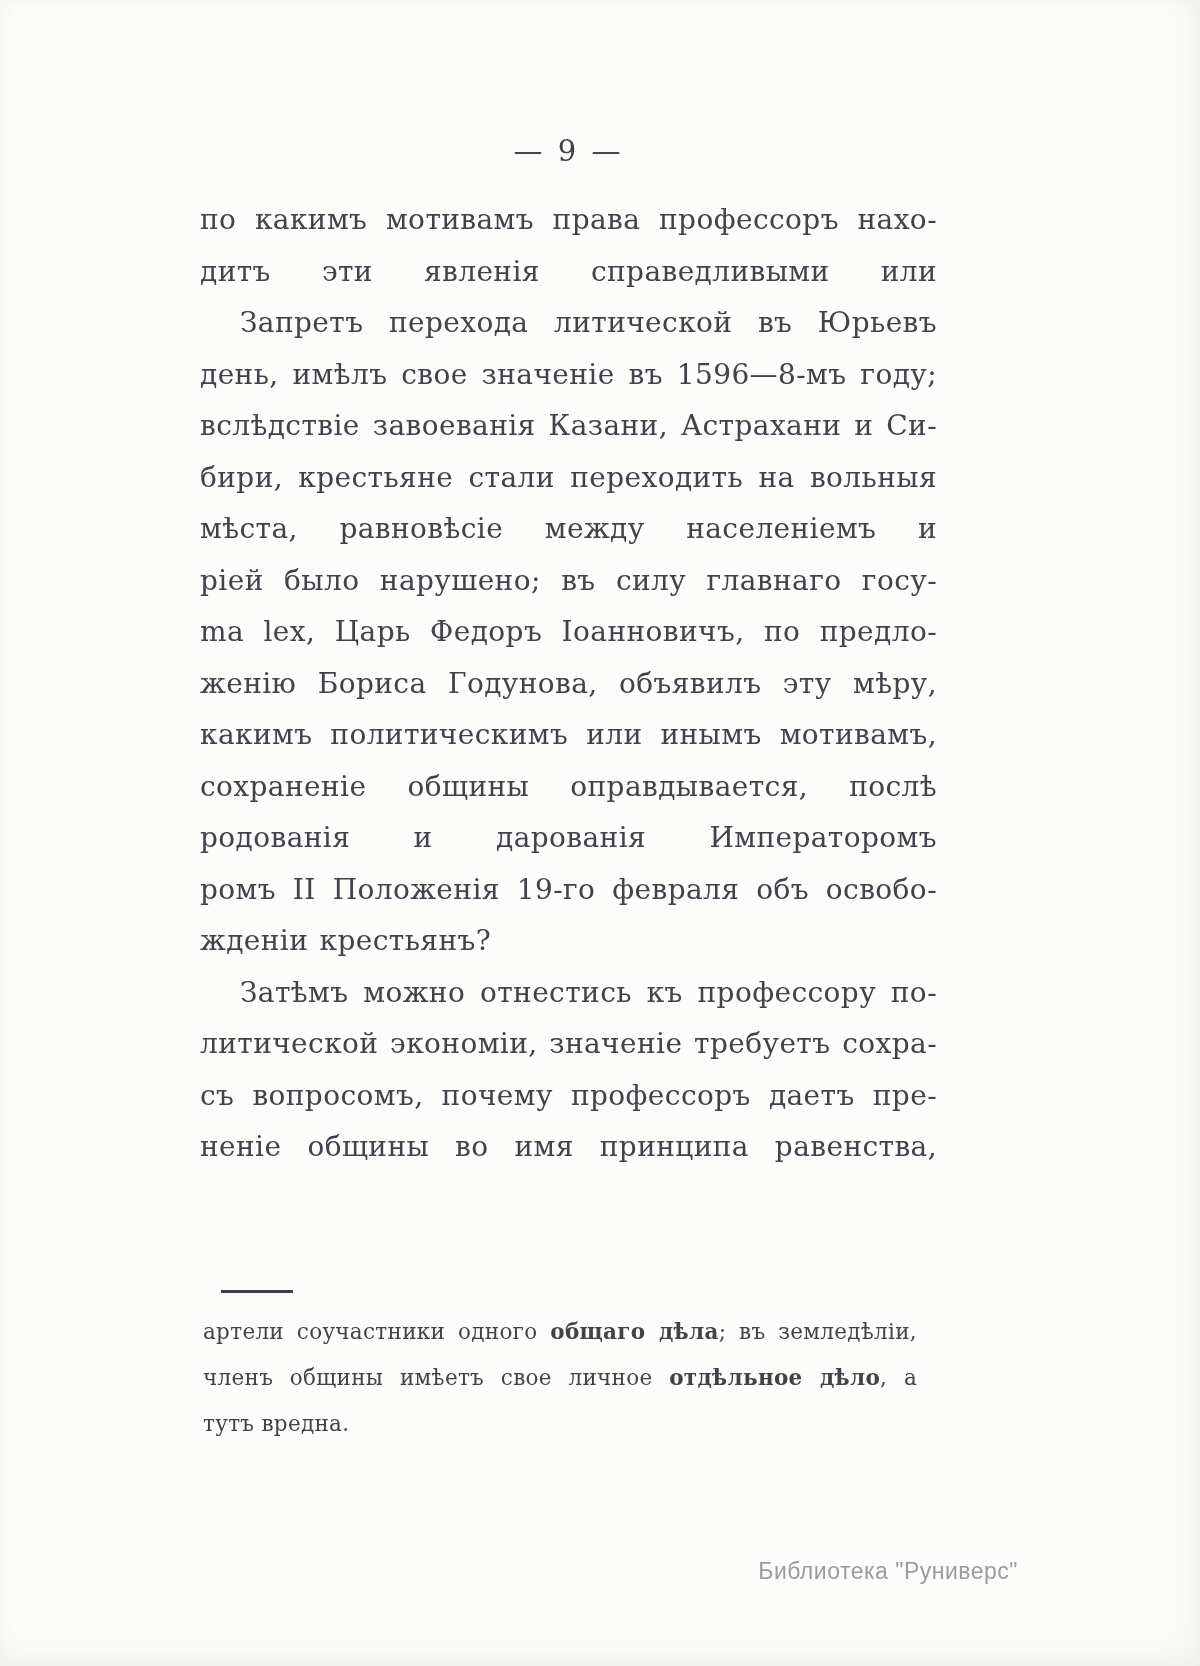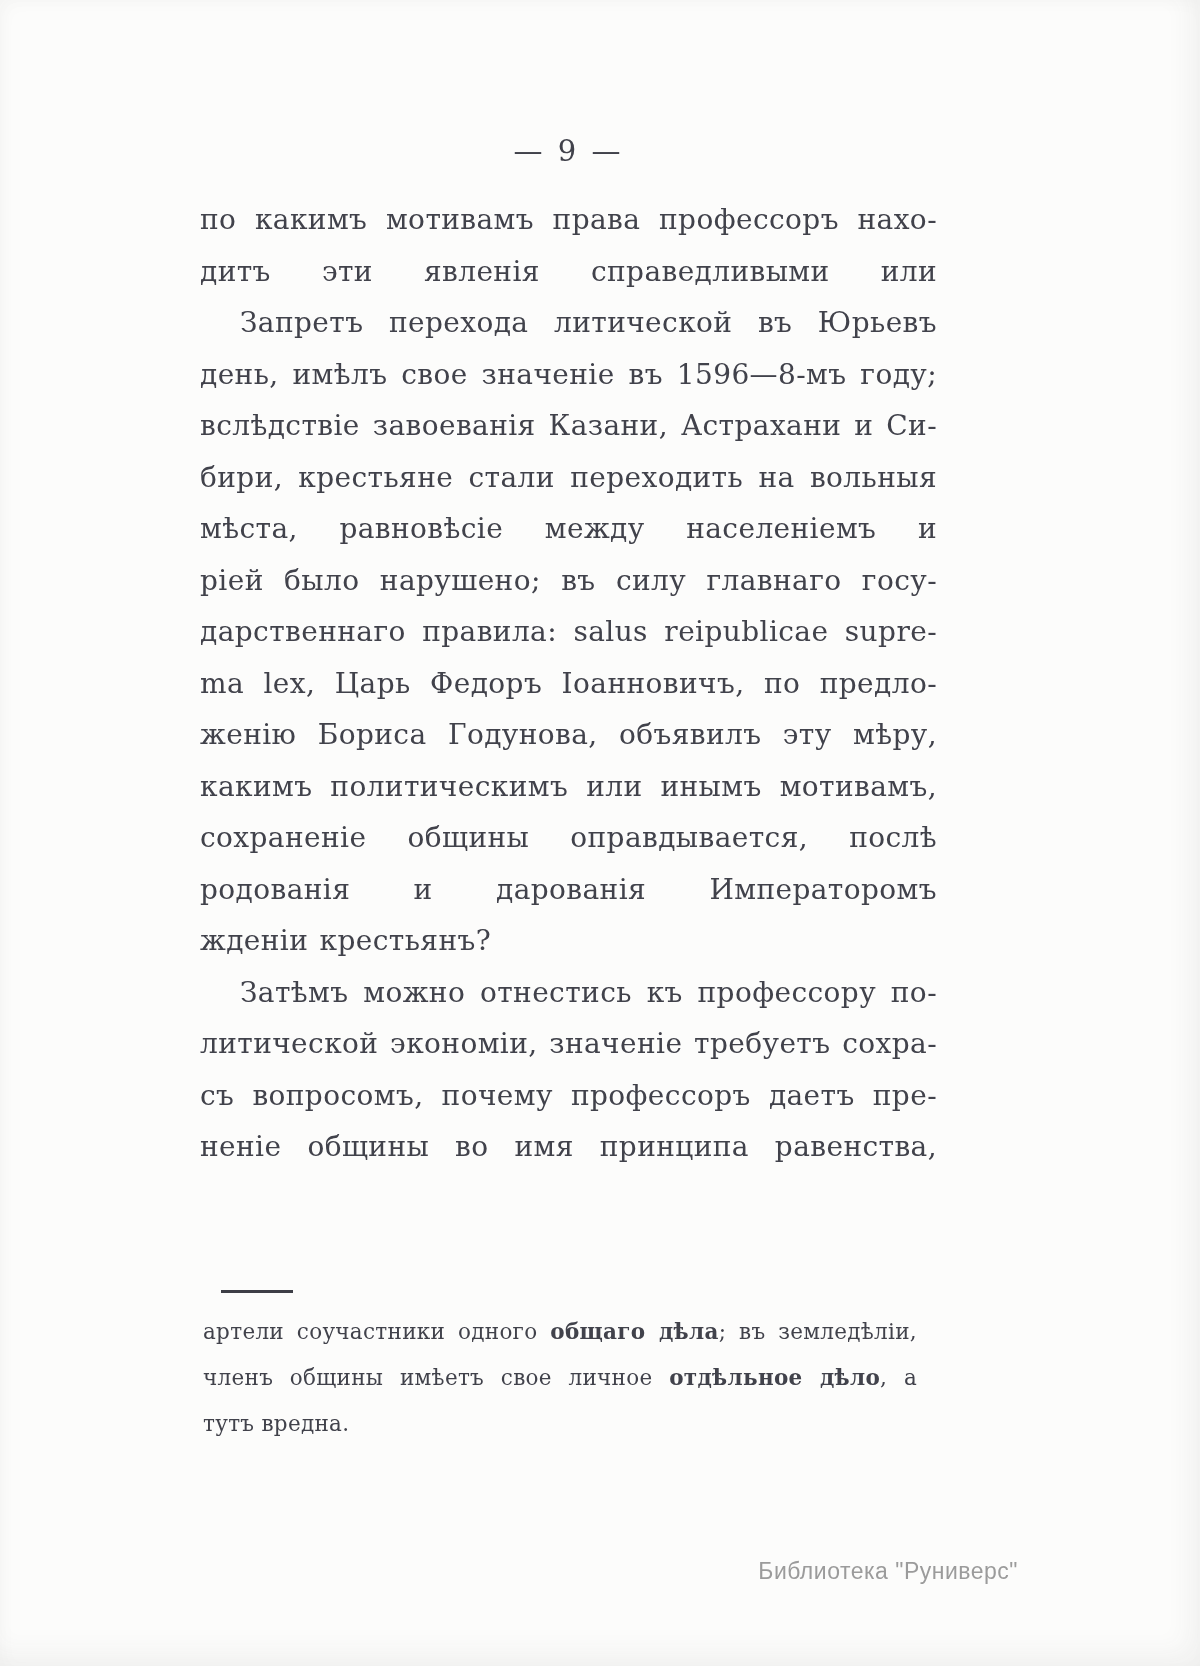--- a/index.html
+++ b/index.html
@@ -104,26 +104,26 @@
     <div class="line">дитъ эти явленія справедливыми или полезными?</div>
   </div>
 
   <div>
     <div class="line indent">Запретъ перехода литической въ Юрьевъ</div>
     <div class="line">день, имѣлъ свое значеніе въ 1596—8-мъ году;</div>
     <div class="line">вслѣдствіе завоеванія Казани, Астрахани и Си-</div>
     <div class="line">бири, крестьяне стали переходить на вольныя</div>
     <div class="line">мѣста, равновѣсіе между населеніемъ и террито-</div>
     <div class="line">ріей было нарушено; въ силу главнаго госу-</div>
-    <div class="line">дарственнаго правила: salus reipublicae supre-</div>
     <div class="line">ma lex, Царь Федоръ Іоанновичъ, по предло-</div>
     <div class="line">женію Бориса Годунова, объявилъ эту мѣру,</div>
     <div class="line">какимъ политическимъ или инымъ мотивамъ,</div>
     <div class="line">сохраненіе общины оправдывается, послѣ обна-</div>
     <div class="line">родованія и дарованія Императоромъ Александ-</div>
+    <div class="line">ромъ II Положенія 19-го февраля объ освобо-</div>
     <div class="line last">жденіи крестьянъ?</div>
   </div>
 
   <div>
     <div class="line indent">Затѣмъ можно отнестись къ профессору по-</div>
     <div class="line">литической экономіи, значеніе требуетъ сохра-</div>
     <div class="line">съ вопросомъ, почему профессоръ даетъ пре-</div>
     <div class="line">неніе общины во имя принципа равенства,</div>
   </div>
 

